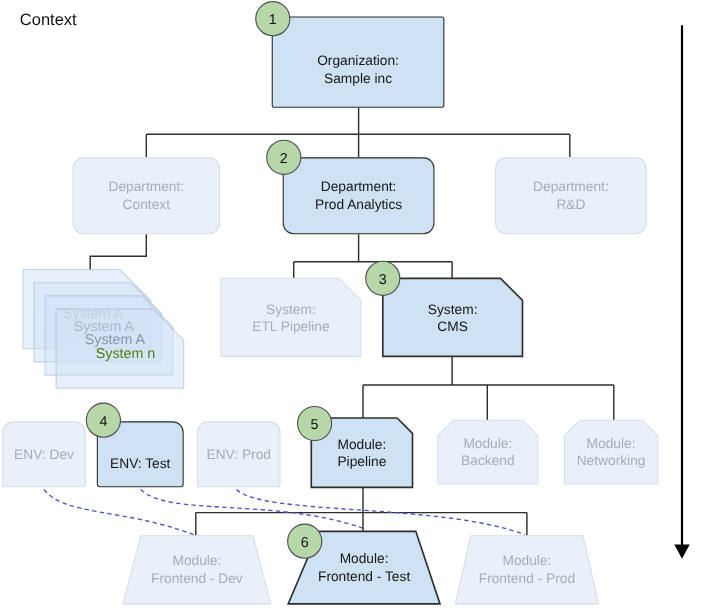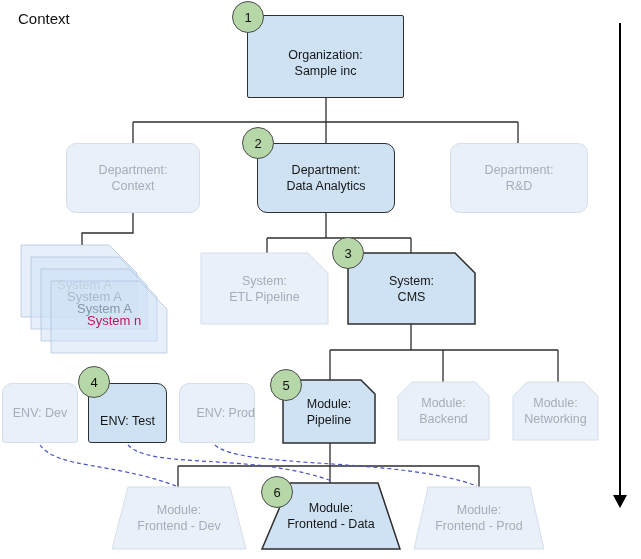--- a/index.html
+++ b/index.html
@@ -88,48 +88,48 @@
   <div class="label" style="left:247px;top:15px;width:157px;height:96px;">
     <span>Organization:</span>
     <span>Sample inc</span>
   </div>
   <div class="label faded" style="left:66px;top:143px;width:134px;height:70px;">
     <span>Department:</span>
     <span>Context</span>
   </div>
   <div class="label" style="left:257px;top:143px;width:138px;height:70px;">
     <span>Department:</span>
-    <span>Data Analytics</span>
+    <span>Prod Analytics</span>
   </div>
   <div class="label faded" style="left:450px;top:143px;width:138px;height:70px;">
     <span>Department:</span>
     <span>R&amp;D</span>
   </div>
 
   <span class="stack-line" style="left:57px;top:277px;color:#c4cfdd;">System A</span>
   <span class="stack-line" style="left:67px;top:289px;color:#aab8c9;">System A</span>
   <span class="stack-line" style="left:77px;top:301px;color:#8996a8;">System A</span>
-  <span class="stack-line" style="left:87px;top:313px;color:#be185d;">System n</span>
+  <span class="stack-line" style="left:87px;top:313px;color:#4d7c0f;">System n</span>
 
   <div class="label faded" style="left:201px;top:253px;width:127px;height:71px;">
     <span>System:</span>
     <span>ETL Pipeline</span>
   </div>
   <div class="label" style="left:348px;top:253px;width:127px;height:71px;">
     <span>System:</span>
     <span>CMS</span>
   </div>
 
   <div class="label faded" style="left:2px;top:383px;width:76px;height:60px;">
     <span>ENV: Dev</span>
   </div>
   <div class="label" style="left:88px;top:383px;width:79px;height:76px;">
     <span>ENV: Test</span>
   </div>
-  <div class="label faded" style="left:179px;top:383px;width:76px;height:60px;align-items:flex-end;">
+  <div class="label faded" style="left:179px;top:383px;width:76px;height:60px;">
     <span>ENV: Prod</span>
   </div>
 
   <div class="label" style="left:283px;top:380px;width:92px;height:63px;">
     <span>Module:</span>
     <span>Pipeline</span>
   </div>
   <div class="label faded" style="left:398px;top:382px;width:91px;height:58px;">
     <span>Module:</span>
     <span>Backend</span>
@@ -138,21 +138,21 @@
     <span>Module:</span>
     <span>Networking</span>
   </div>
 
   <div class="label faded" style="left:112px;top:487px;width:134px;height:62px;">
     <span>Module:</span>
     <span>Frontend - Dev</span>
   </div>
   <div class="label" style="left:262px;top:483px;width:138px;height:66px;">
     <span>Module:</span>
-    <span>Frontend - Data</span>
+    <span>Frontend - Test</span>
   </div>
   <div class="label faded" style="left:414px;top:487px;width:130px;height:62px;">
     <span>Module:</span>
     <span>Frontend - Prod</span>
   </div>
 
   <div class="badge" style="left:232px;top:1px;">
       <span>1</span>
     </div>
   <div class="badge" style="left:242px;top:127px;">

